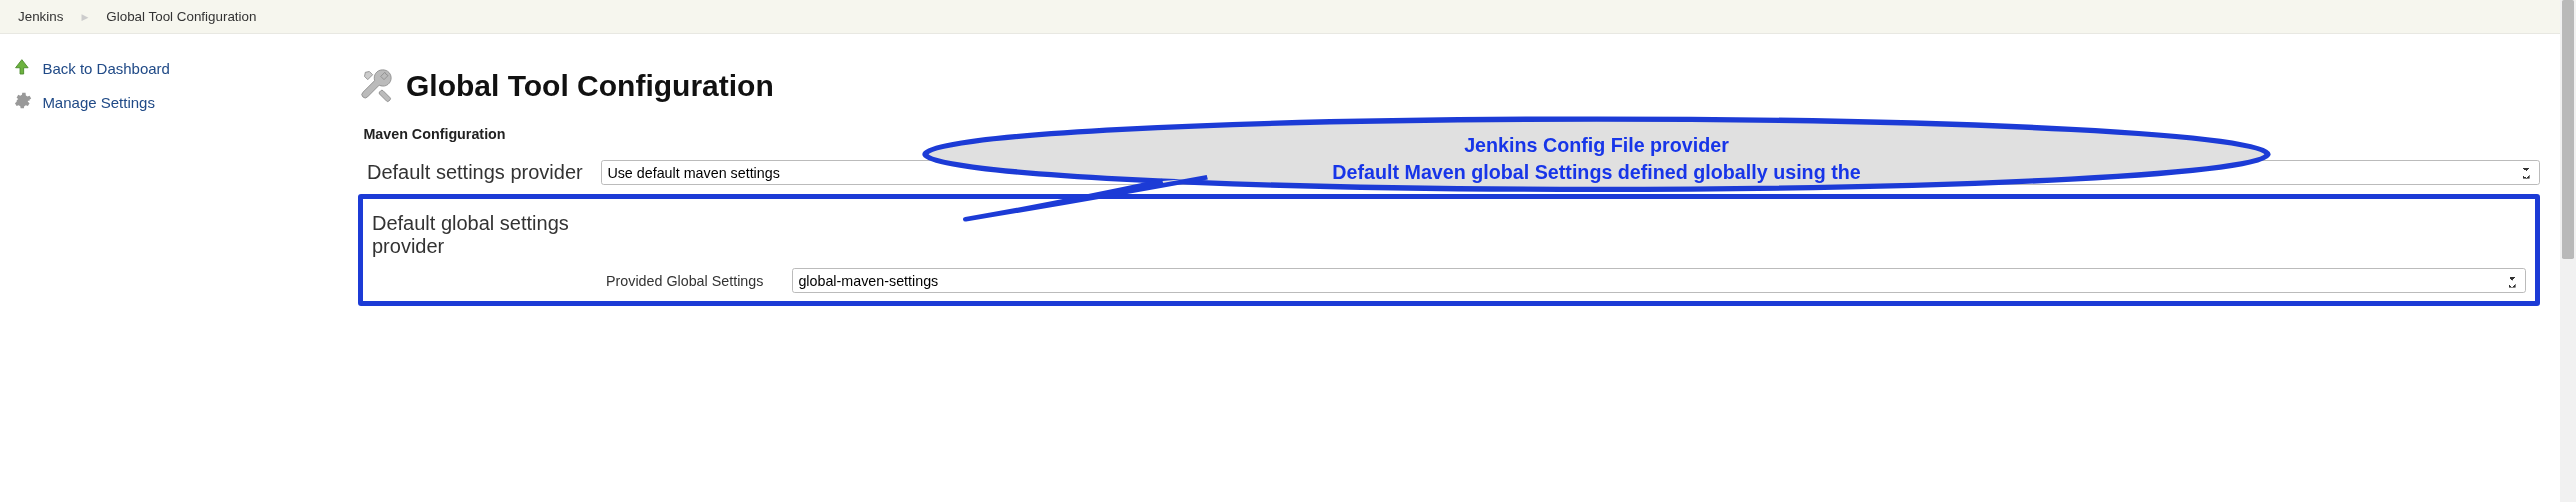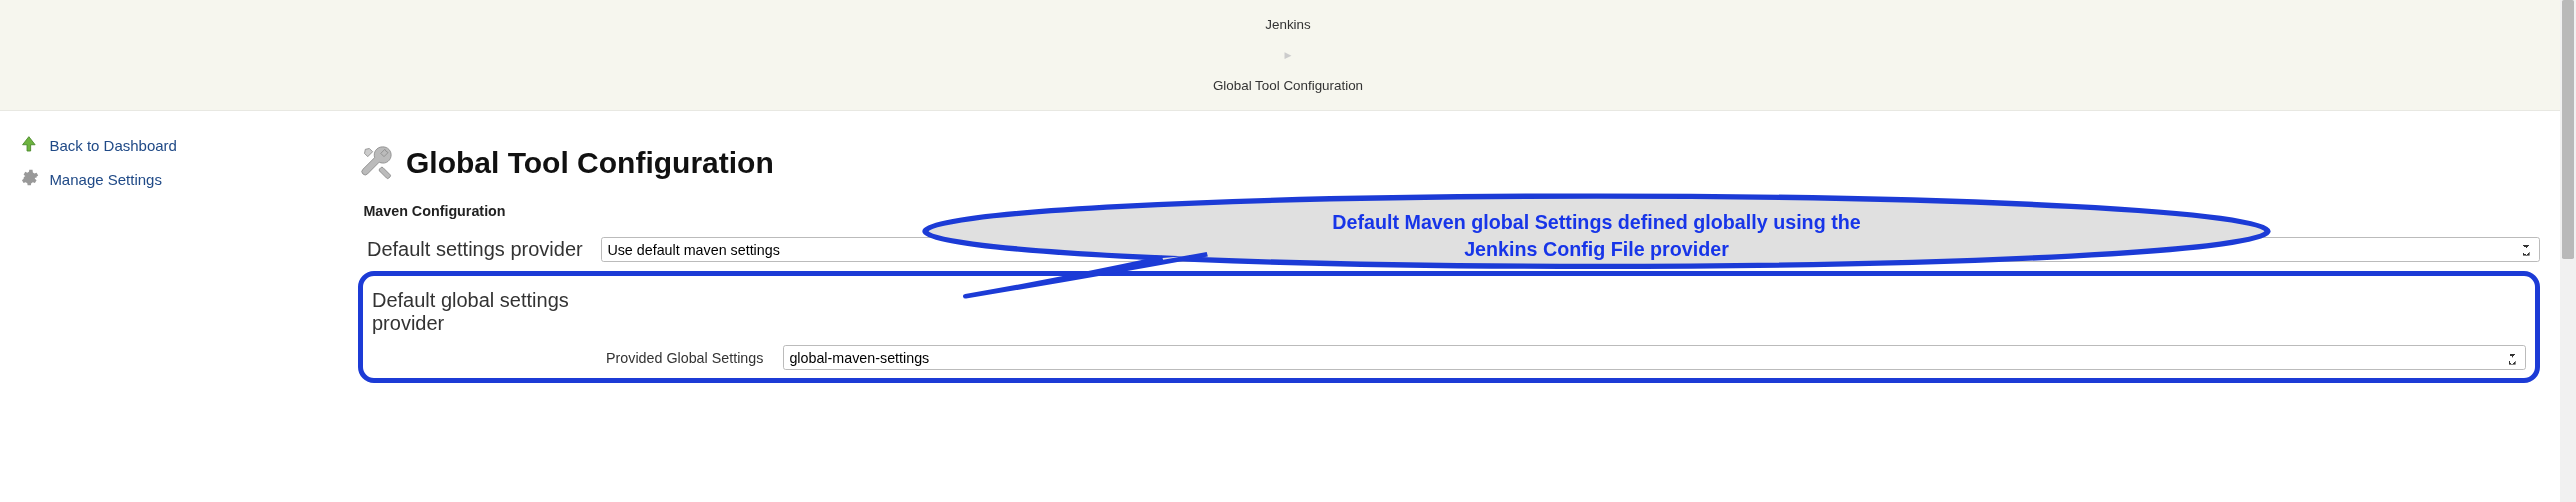--- a/index.html
+++ b/index.html
@@ -8,34 +8,33 @@
     font-size: 12.5px;
     background: #fff;
     width: 2576px;
     height: 503px;
     overflow: hidden;
     position: relative;
   }
   .breadcrumb {
     background: #f6f6ee;
     border-bottom: 0.9px solid #e8e8e2;
-    padding: 17px 18px;
+    padding: 9px 18px;
     display: flex;
     align-items: center;
     gap: 18px;
     font-size: 13.4px;
     color: #333;
-    flex-direction: column;
   }
   .breadcrumb a { color: #333; text-decoration: none; }
   .breadcrumb .sep { color: #ccc; font-size: 9px; }
   .layout { display: flex; }
   .sidebar {
     width: 340px;
-    padding: 18px 9px 9px 19px;
+    padding: 18px 9px 9px 12px;
   }
   .sidebar-item {
     display: flex;
     align-items: center;
     gap: 10.7px;
     padding: 5.4px 0;
     font-size: 15px;
     color: #204a87;
     cursor: pointer;
   }
@@ -91,21 +90,21 @@
     border-radius: 2.7px;
     background: #fff;
     appearance: none;
     background-image: linear-gradient(45deg, transparent 50%, #333 50%), linear-gradient(135deg, #333 50%, transparent 50%), linear-gradient(225deg, transparent 50%, #333 50%), linear-gradient(315deg, #333 50%, transparent 50%);
     background-position: calc(100% - 12.5px) 7.2px, calc(100% - 9px) 7.2px, calc(100% - 12.5px) 14.3px, calc(100% - 9px) 14.3px;
     background-size: 3.6px 3.6px;
     background-repeat: no-repeat;
   }
   .highlight-box {
     border: 5.4px solid #1c3bd6;
-    border-radius: 16px;
+    border-radius: 3px;
     padding: 7.2px 3.6px 7.2px 0px;
     margin-top: 3.6px;
     position: relative;
   }
   .highlight-box::before {
     content: "";
     position: absolute;
     inset: -5.4px;
     border: 5.4px solid transparent;
     pointer-events: none;
@@ -151,20 +150,21 @@
     left: 1.8px;
     width: 12.5px;
     height: 259px;
     background: #b9b9b9;
     border-radius: 1.8px;
   }
   .inner-row {
     display: flex;
     align-items: center;
     padding: 5.4px 5.4px 0 243px;
+    gap: 9px;
   }
 </style>
 </head>
 <body>
 
 <div class="breadcrumb">
   <a href="#">Jenkins</a>
   <span class="sep">▶</span>
   <span>Global Tool Configuration</span>
 </div>
@@ -200,22 +200,22 @@
       </span>
       <h1 class="page-title">Global Tool Configuration</h1>
     </div>
 
     <div class="annotation-wrap">
       <svg class="annotation-ellipse" viewBox="0 0 1530 140" preserveAspectRatio="none">
         <ellipse cx="765" cy="50" rx="750" ry="46" fill="#e0e0e0" stroke="#1c3bd6" stroke-width="7"></ellipse>
         <path d="M 280 85 Q 160 115 60 135 Q 190 110 330 80" fill="#e0e0e0" stroke="#1c3bd6" stroke-width="6" stroke-linejoin="round"></path>
       </svg>
       <div class="annotation-text">
+        <div>Jenkins Config File provider</div>
         <div>Default Maven global Settings defined globally using the</div>
-        <div>Jenkins Config File provider</div>
       </div>
     </div>
 
     <div class="section-title">Maven Configuration</div>
 
     <div class="form-row">
       <div class="form-label">Default settings provider</div>
       <select class="jenkins-select">
         <option>Use default maven settings</option>
       </select>

